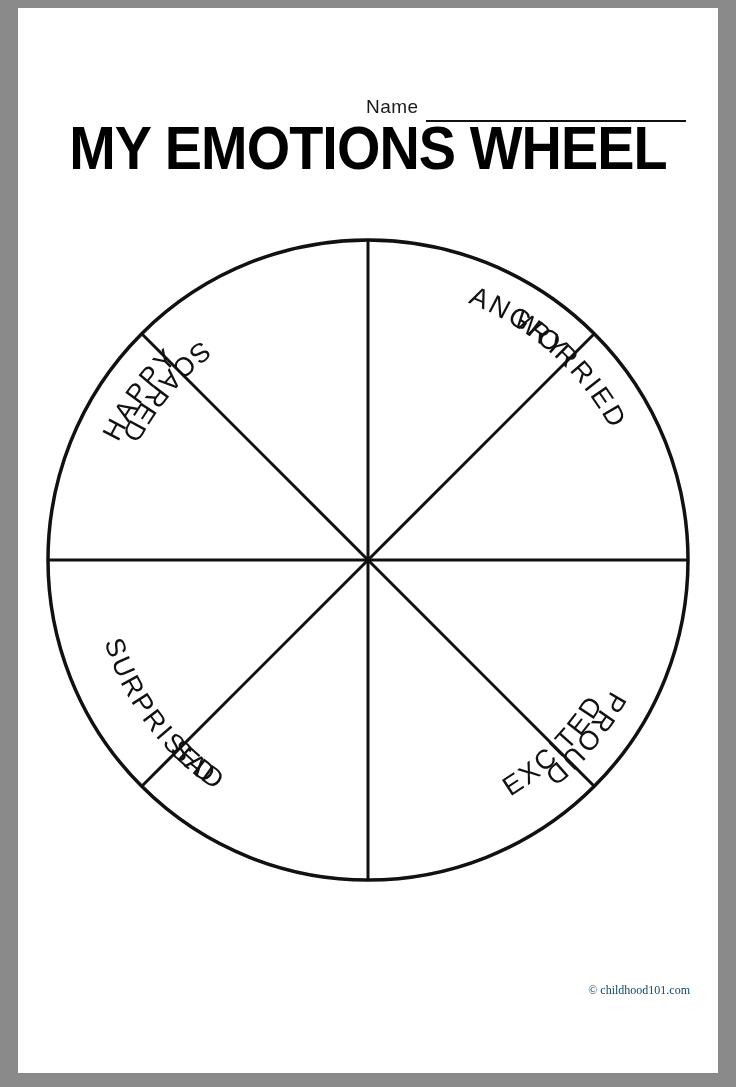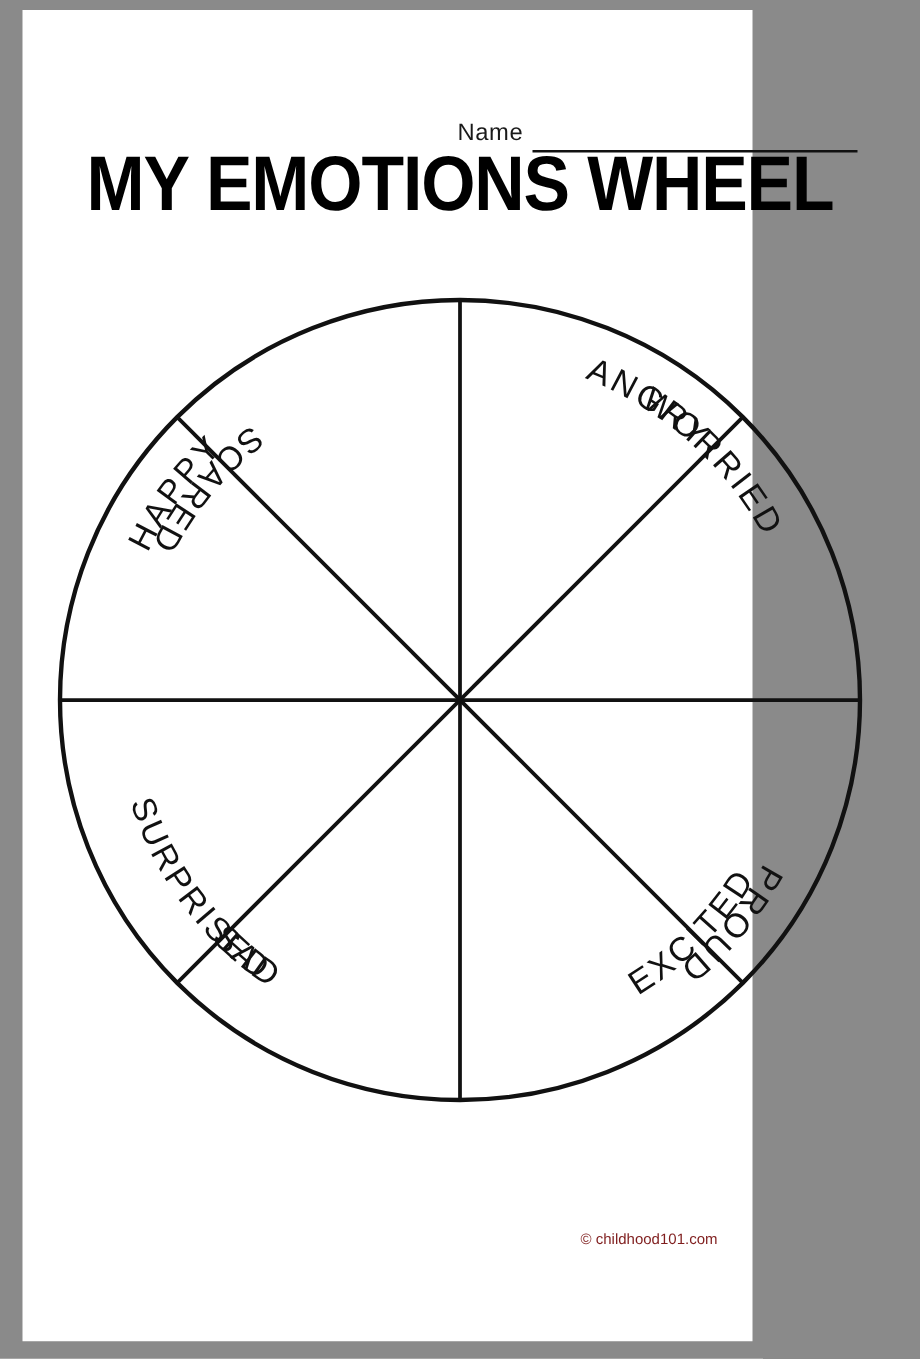--- a/index.html
+++ b/index.html
@@ -10,21 +10,21 @@
     width: 736px;
     height: 1087px;
     background: #8a8a8a;
     font-family: "Liberation Sans", sans-serif;
     overflow: hidden;
   }
   .page {
     position: absolute;
     left: 18px;
     top: 8px;
-    width: 584px;
+    width: 700px;
     height: 1065px;
     background: #ffffff;
   }
   .name-row {
     position: absolute;
     left: 0;
     top: 44px;
     width: 700px;
     height: 30px;
   }
@@ -65,22 +65,22 @@
     left: 14px;
     top: 212px;
     width: 672px;
     height: 680px;
   }
   .credit {
     position: absolute;
     right: 28px;
     bottom: 75px;
     font-size: 12px;
-    color: #7f1d1d;
-    font-family: Liberation Sans, sans-serif;
+    color: #0c4a6e;
+    font-family: Liberation Serif, serif;
   }
   svg text {
     font-family: "Liberation Sans", sans-serif;
     fill: #111;
   }
 </style>
 </head>
 <body>
 
 <div class="page">

